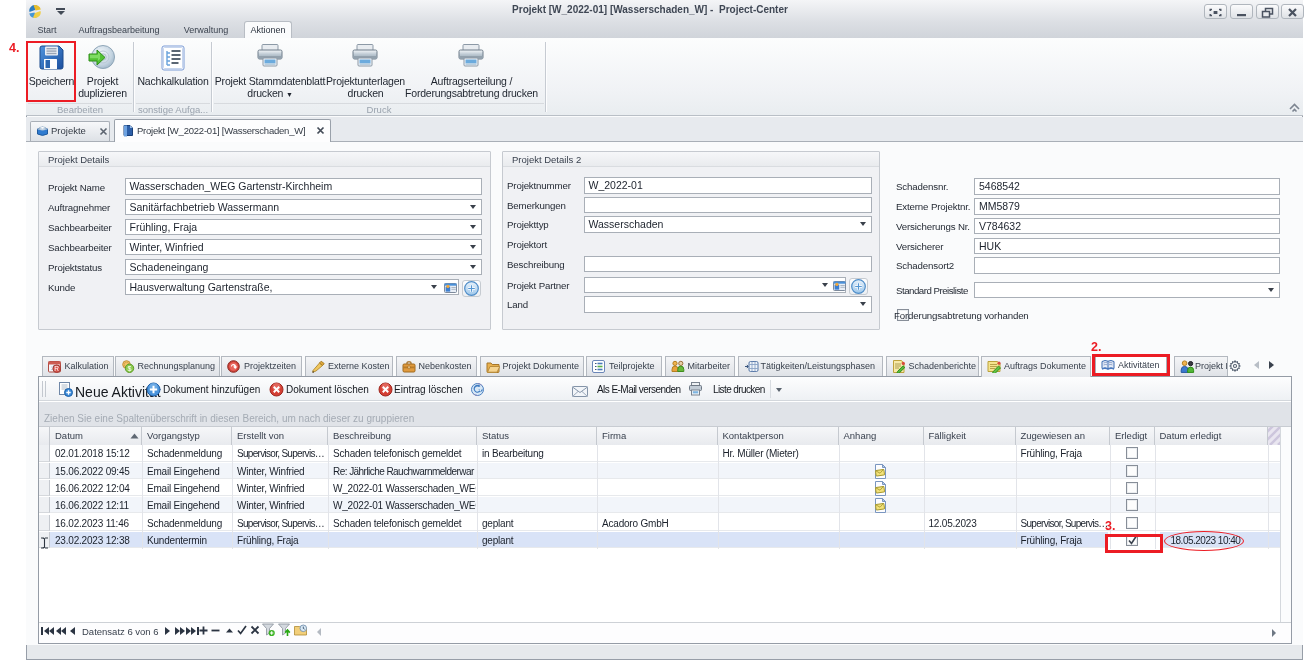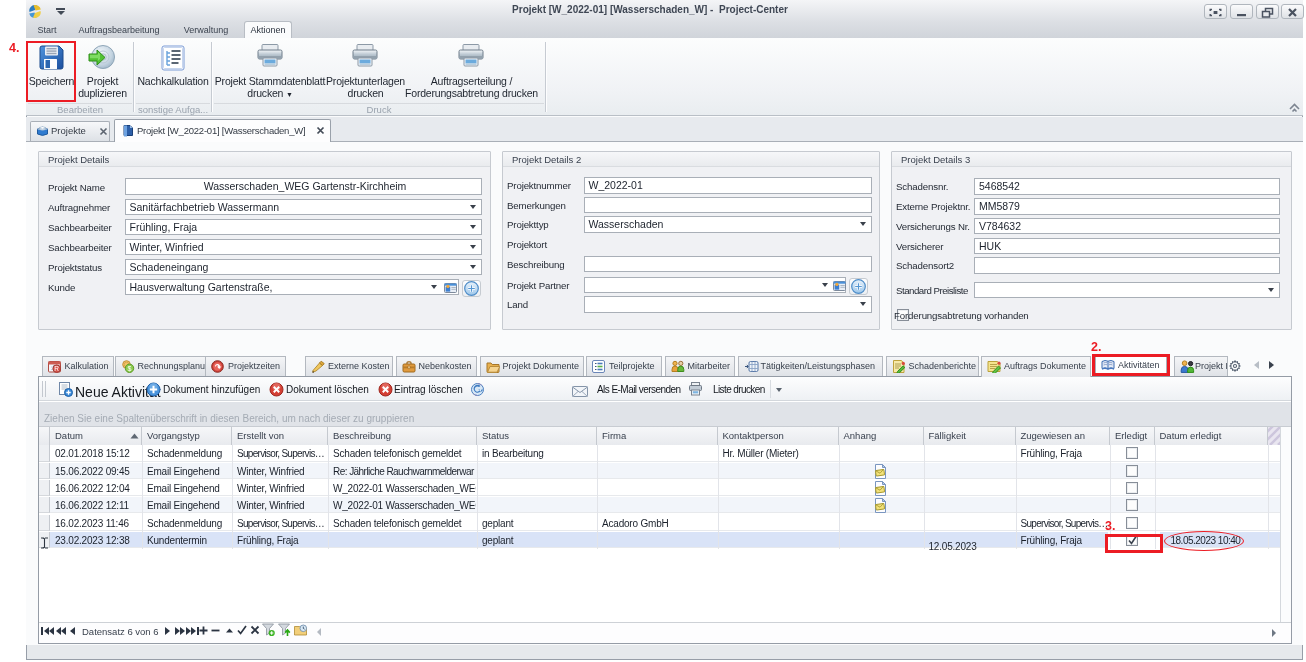--- a/index.html
+++ b/index.html
@@ -213,25 +213,22 @@
 <svg class="abs" style="left:316px;top:126px" width="9" height="9" viewBox="0 0 9 9">
       <path d="M1.5 1.5 L7.5 7.5 M7.5 1.5 L1.5 7.5" stroke="#444c58" stroke-width="1.7"></path>
     </svg>
 <div class="content"></div>
 <div class="panel" style="left:38px;top:151px;width:453px;height:179px;">
       <div class="phead">Projekt Details</div>
     </div>
 <div class="panel" style="left:502px;top:151px;width:378px;height:179px;">
       <div class="phead">Projekt Details 2</div>
     </div>
-<div class="panel" style="left:891px;top:151px;width:401px;height:179px;">
-      <div class="phead">Projekt Details 3</div>
-    </div>
 <div class="flbl" style="left:48px;top:179.5px;">Projekt Name</div>
-    <div class="finp" style="left:124.5px;top:178.4px;width:357px;height:16.5px;text-align:center;">Wasserschaden_WEG Gartenstr-Kirchheim</div>
+    <div class="finp" style="left:124.5px;top:178.4px;width:357px;height:16.5px;">Wasserschaden_WEG Gartenstr-Kirchheim</div>
 <div class="flbl" style="left:48px;top:199.6px;">Auftragnehmer</div>
     <div class="finp" style="left:124.5px;top:198.5px;width:357px;height:16.5px;">Sanitärfachbetrieb Wassermann</div>
     <div class="carr" style="left:469.5px;top:204.5px;"></div>
 <div class="flbl" style="left:48px;top:219.7px;">Sachbearbeiter</div>
     <div class="finp" style="left:124.5px;top:218.6px;width:357px;height:16.5px;">Frühling, Fraja</div>
     <div class="carr" style="left:469.5px;top:224.6px;"></div>
 <div class="flbl" style="left:48px;top:239.8px;">Sachbearbeiter</div>
     <div class="finp" style="left:124.5px;top:238.7px;width:357px;height:16.5px;">Winter, Winfried</div>
     <div class="carr" style="left:469.5px;top:244.7px;"></div>
 <div class="flbl" style="left:48px;top:259.9px;">Projektstatus</div>
@@ -325,21 +322,21 @@
     </div>
 <div class="ltab" style="left:114.5px;width:105.5px;top:356px;height:20px;">
       <span class="ic"><svg width="14" height="13" viewBox="0 0 14 13">
           <circle cx="5.5" cy="4.5" r="3.8" fill="#f5c266" stroke="#c2903a"></circle>
           <circle cx="5.5" cy="4.5" r="2.3" fill="none" stroke="#d8a84e"></circle>
           <circle cx="8.5" cy="8.3" r="4.2" fill="#8ccb4e" stroke="#5d9a28"></circle>
           <text x="8.5" y="11" font-size="7" fill="#fff" text-anchor="middle" font-family="Liberation Sans">$</text>
         </svg></span>
       <span style="position:absolute;left:22px;top:4px;">Rechnungsplanung</span>
     </div>
-<div class="ltab" style="left:205px;width:81px;top:356px;height:20px;">
+<div class="ltab" style="left:221px;width:81px;top:356px;height:20px;">
       <span class="ic"><svg width="13" height="13" viewBox="0 0 13 13">
           <circle cx="6.5" cy="6.5" r="5.8" fill="#cd3f36" stroke="#8e2b24"></circle>
           <circle cx="6.5" cy="6.5" r="4.2" fill="#e8655c"></circle>
           <path d="M4 6.5 a2.5 2.5 0 0 1 5 0 l1.4 0 l-2.2 2.6 l-2.2-2.6 l1.3 0 a1.2 1.2 0 0 0 -2.4 0 Z" fill="#fff"></path>
         </svg></span>
       <span style="position:absolute;left:22px;top:4px;">Projektzeiten</span>
     </div>
 <div class="ltab" style="left:305px;width:87.5px;top:356px;height:20px;">
       <span class="ic"><svg width="14" height="13" viewBox="0 0 14 13">
           <path d="M2 10.5 L8.5 3 l3 2.5 L5 11 l-3.3 1 Z" fill="#f0c75e" stroke="#b8913a"></path>
@@ -565,21 +562,21 @@
 <div class="gcell" style="left:598px;width:118.5px;top:514.5px;">Acadoro GmbH</div>
 <div class="gcell" style="left:1016.5px;width:92.5px;top:514.5px;"><span style="letter-spacing:-0.7px">Supervisor, Supervis…</span></div>
 <div class="chk" style="left:1126px;top:516.6px;"></div>
 <div class="abs" style="left:50px;top:531.8px;width:1230px;height:16.3px;background:#d9e3f7;border-bottom:1px solid #e7e9ec;"></div>
 <div class="abs" style="left:39px;top:531.8px;width:11px;height:16.3px;background:#eef0f3;border-right:1px solid #c5c9cf;border-bottom:1px solid #d5d8dc;"></div>
 <div class="abs" style="left:1108px;top:532.3px;width:52px;height:15.3px;background:#fff;"></div>
 <div class="gcell" style="left:51px;width:90px;top:531.8px;">23.02.2023 12:38</div>
 <div class="gcell" style="left:143px;width:88px;top:531.8px;">Kundentermin</div>
 <div class="gcell" style="left:233px;width:94px;top:531.8px;">Frühling, Fraja</div>
 <div class="gcell" style="left:478px;width:118px;top:531.8px;">geplant</div>
-<div class="gcell" style="left:924.5px;width:90px;top:538px;">12.05.2023</div>
+<div class="gcell" style="left:924.5px;width:90px;top:515px;">12.05.2023</div>
 <div class="gcell" style="left:1016.5px;width:92.5px;top:531.8px;">Frühling, Fraja</div>
 <div class="gcell" style="left:1155.5px;width:111.5px;top:531.8px;padding-left:15px;"><span style="letter-spacing:-0.5px">18.05.2023 10:40</span></div>
 <div class="chk" style="left:1126px;top:533.9px;"></div>
 <svg class="abs" style="left:1127px;top:534.9px" width="11" height="11" viewBox="0 0 11 11">
       <path d="M2 5.5 L4.5 8.5 L9 1.5" stroke="#3a424e" stroke-width="1.6" fill="none"></path>
     </svg>
 <div class="abs" style="left:142.0px;top:445.3px;width:1px;height:103.8px;background:#e2e4e9;"></div>
 <div class="abs" style="left:232.0px;top:445.3px;width:1px;height:103.8px;background:#e2e4e9;"></div>
 <div class="abs" style="left:328.0px;top:445.3px;width:1px;height:103.8px;background:#e2e4e9;"></div>
 <div class="abs" style="left:477.0px;top:445.3px;width:1px;height:103.8px;background:#e2e4e9;"></div>

